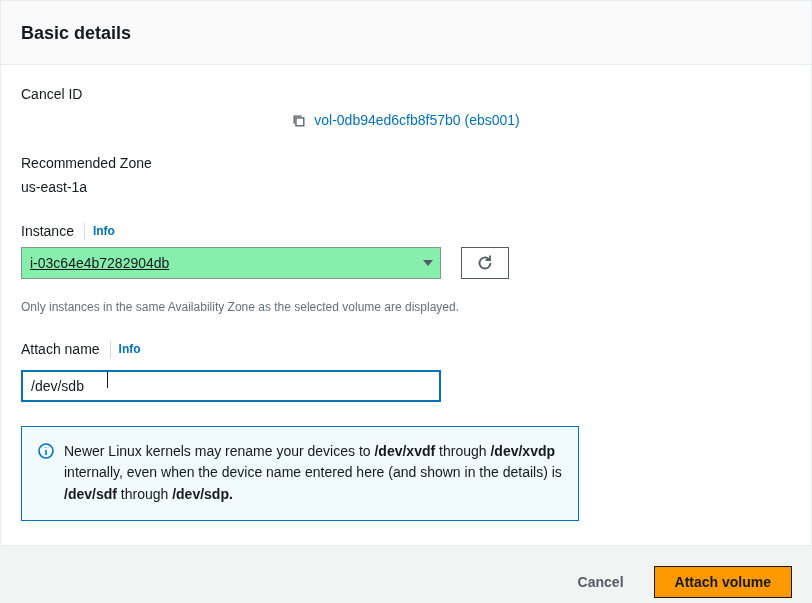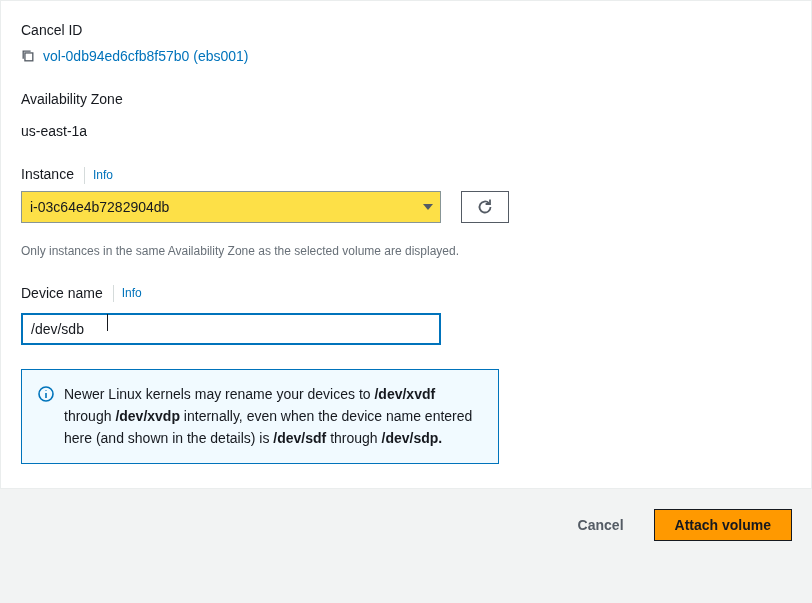--- a/index.html
+++ b/index.html
@@ -36,66 +36,68 @@
       font-size: 14px;
       color: #16191f;
       margin-bottom: 4px;
       display: flex;
       align-items: center;
       gap: 8px;
     }
     .info-link {
       color: #0073bb;
       font-size: 12px;
-      font-weight: 400;
+      font-weight: 700;
       cursor: pointer;
       border-left: 1px solid #d5dbdb;
       padding-left: 8px;
       margin-left: 2px;
     }
     .volume-id-row {
       display: flex;
       align-items: center;
       gap: 8px;
       margin-top: 6px;
+      justify-content: center;
     }
     .copy-icon {
       width: 14px;
       height: 14px;
       color: #545b64;
       cursor: pointer;
       flex-shrink: 0;
     }
     .volume-link {
       color: #0073bb;
       cursor: pointer;
     }
     .az-value {
       color: #16191f;
-      margin-top: 12px;
+      margin-top: 4px;
     }
     .input-row {
       display: flex;
       align-items: stretch;
       gap: 20px;
       margin-top: 6px;
     }
     .select-wrapper {
       position: relative;
       flex: 0 0 420px;
     }
     .select-input {
       width: 100%;
       height: 32px;
       border: 1px solid #879596;
       padding: 6px 32px 6px 8px;
       font-size: 14px;
-      background: #fde047;
+      background: #86efac;
       color: #16191f;
       font-family: inherit;
+      text-decoration: underline;
     }
     .select-caret {
       position: absolute;
       right: 8px;
       top: 50%;
       transform: translateY(-50%);
       pointer-events: none;
       color: #545b64;
     }
     .refresh-btn {
@@ -125,21 +127,21 @@
       margin-top: 6px;
       outline: none;
     }
     .info-box {
       border: 1px solid #0073bb;
       background: #f1faff;
       padding: 14px 16px;
       display: flex;
       gap: 10px;
       margin-top: 16px;
-      width: 478px;
+      width: 558px;
     }
     .info-box-icon {
       flex-shrink: 0;
       width: 16px;
       height: 16px;
       color: #0073bb;
       margin-top: 2px;
     }
     .info-box-text {
       color: #16191f;
@@ -181,35 +183,38 @@
       top: 7px;
       width: 1px;
       height: 17px;
       background: #16191f;
     }
   </style>
 </head>
 <body>
 
 <div class="panel">
+  <div class="panel-header">
+    <h2>Basic details</h2>
+  </div>
   <div class="panel-body">
 
     <div class="field">
       <div class="field-label">Cancel ID</div>
       <div class="volume-id-row">
         <svg class="copy-icon" viewBox="0 0 16 16" fill="none" stroke="currentColor" stroke-width="1.5">
           <rect x="4.5" y="4.5" width="9" height="9"></rect>
           <path d="M2.5 11V2.5H11"></path>
         </svg>
         <span class="volume-link">vol-0db94ed6cfb8f57b0 (ebs001)</span>
       </div>
     </div>
 
     <div class="field">
-      <div class="field-label">Availability Zone</div>
+      <div class="field-label">Recommended Zone</div>
       <div class="az-value">us-east-1a</div>
     </div>
 
     <div class="field">
       <div class="field-label">
         <span>Instance</span>
         <span class="info-link">Info</span>
       </div>
       <div class="input-row">
         <div class="select-wrapper">
@@ -223,21 +228,21 @@
             <path d="M13.5 8a5.5 5.5 0 1 1-1.6-3.9"></path>
             <path d="M13 1.5 V5 H9.5" stroke-linecap="square"></path>
           </svg>
         </button>
       </div>
       <div class="help-text">Only instances in the same Availability Zone as the selected volume are displayed.</div>
     </div>
 
     <div class="field">
       <div class="field-label">
-        <span>Device name</span>
+        <span>Attach name</span>
         <span class="info-link">Info</span>
       </div>
       <div class="caret-input" style="width:412px;">
         <input class="text-input" type="text" value="/dev/sdb" style="">
       </div>
     </div>
 
     <div class="info-box">
       <svg class="info-box-icon" viewBox="0 0 16 16" fill="none" stroke="currentColor" stroke-width="1.6">
         <circle cx="8" cy="8" r="7"></circle>

